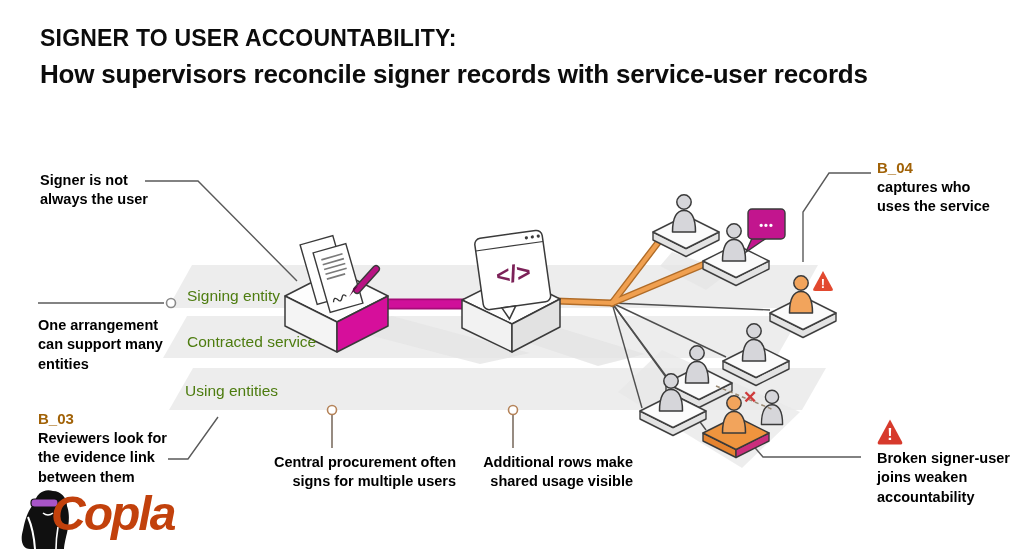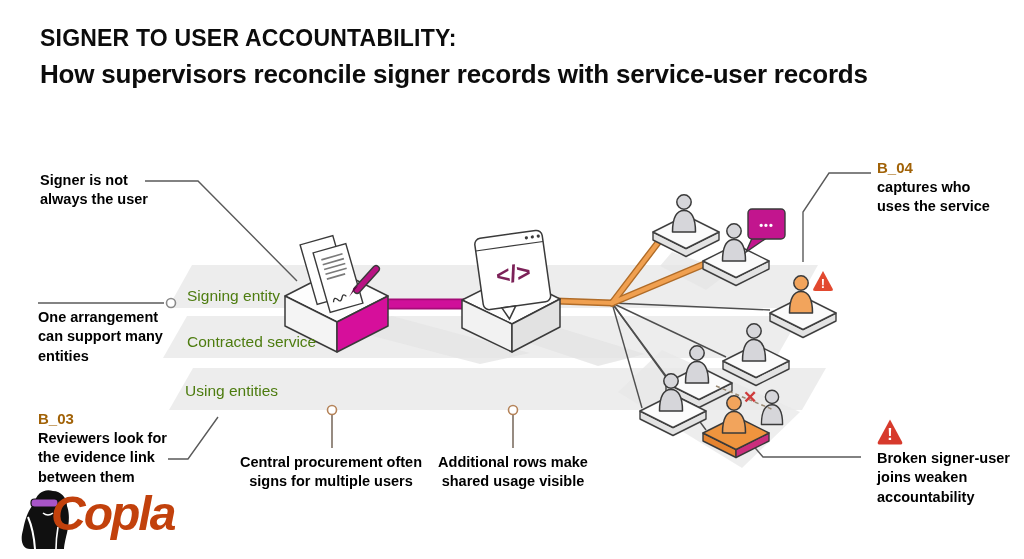--- a/index.html
+++ b/index.html
@@ -3,21 +3,21 @@
 <meta charset="utf-8">
 <style>
   html,body{margin:0;padding:0;background:#fff;}
   #app{position:relative;width:1024px;height:559px;background:#ffffff;overflow:hidden;
        font-family:"Liberation Sans",sans-serif;color:#111;}
   #scene{position:absolute;left:0;top:0;z-index:1;}
   .txt{position:absolute;z-index:2;}
   .title{left:40px;top:25px;font-size:23px;font-weight:bold;letter-spacing:0.2px;color:#0c0c0c;}
   .subtitle{left:40px;top:59px;font-size:26px;font-weight:bold;letter-spacing:-0.2px;color:#0c0c0c;}
   .ann{font-size:14.5px;line-height:1.33;color:#000000;white-space:pre-line;font-weight:bold;}
-  .ann-center{text-align:center;}
+  .ann-center{text-align:right;}
   .mag-label{font-size:15px;font-weight:bold;color:#a16207;}
   .band-label{font-size:15.5px;color:#4d7c0f;}
   .logo-text{left:51px;top:486px;font-size:48px;font-weight:bold;font-style:italic;
              letter-spacing:-2px;color:#c2410c;}
 </style>
 </head>
 <body>
 
 <div id="app">
 
@@ -199,21 +199,21 @@
 
   <div class="txt title">SIGNER TO USER ACCOUNTABILITY:</div>
   <div class="txt subtitle">How supervisors reconcile signer records with service-user records</div>
 
   <div class="txt band-label" style="left:187px;top:287px">Signing entity</div>
   <div class="txt band-label" style="left:187px;top:333px">Contracted service</div>
   <div class="txt band-label" style="left:185px;top:382px">Using entities</div>
 
   <div class="txt ann" style="left:40px;top:171px">Signer is not
 always the user</div>
-  <div class="txt ann" style="left:38px;top:308px">One arrangement
+  <div class="txt ann" style="left:38px;top:316px">One arrangement
 can support many
 entities</div>
   <div class="txt mag-label" style="left:38px;top:410px">B_03</div>
   <div class="txt ann" style="left:38px;top:429px">Reviewers look for
 the evidence link
 between them</div>
   <div class="txt mag-label" style="left:877px;top:159px">B_04</div>
   <div class="txt ann" style="left:877px;top:178px">captures who
 uses the service</div>
   <div class="txt ann ann-center" style="left:206px;top:453px;width:250px">Central procurement often

